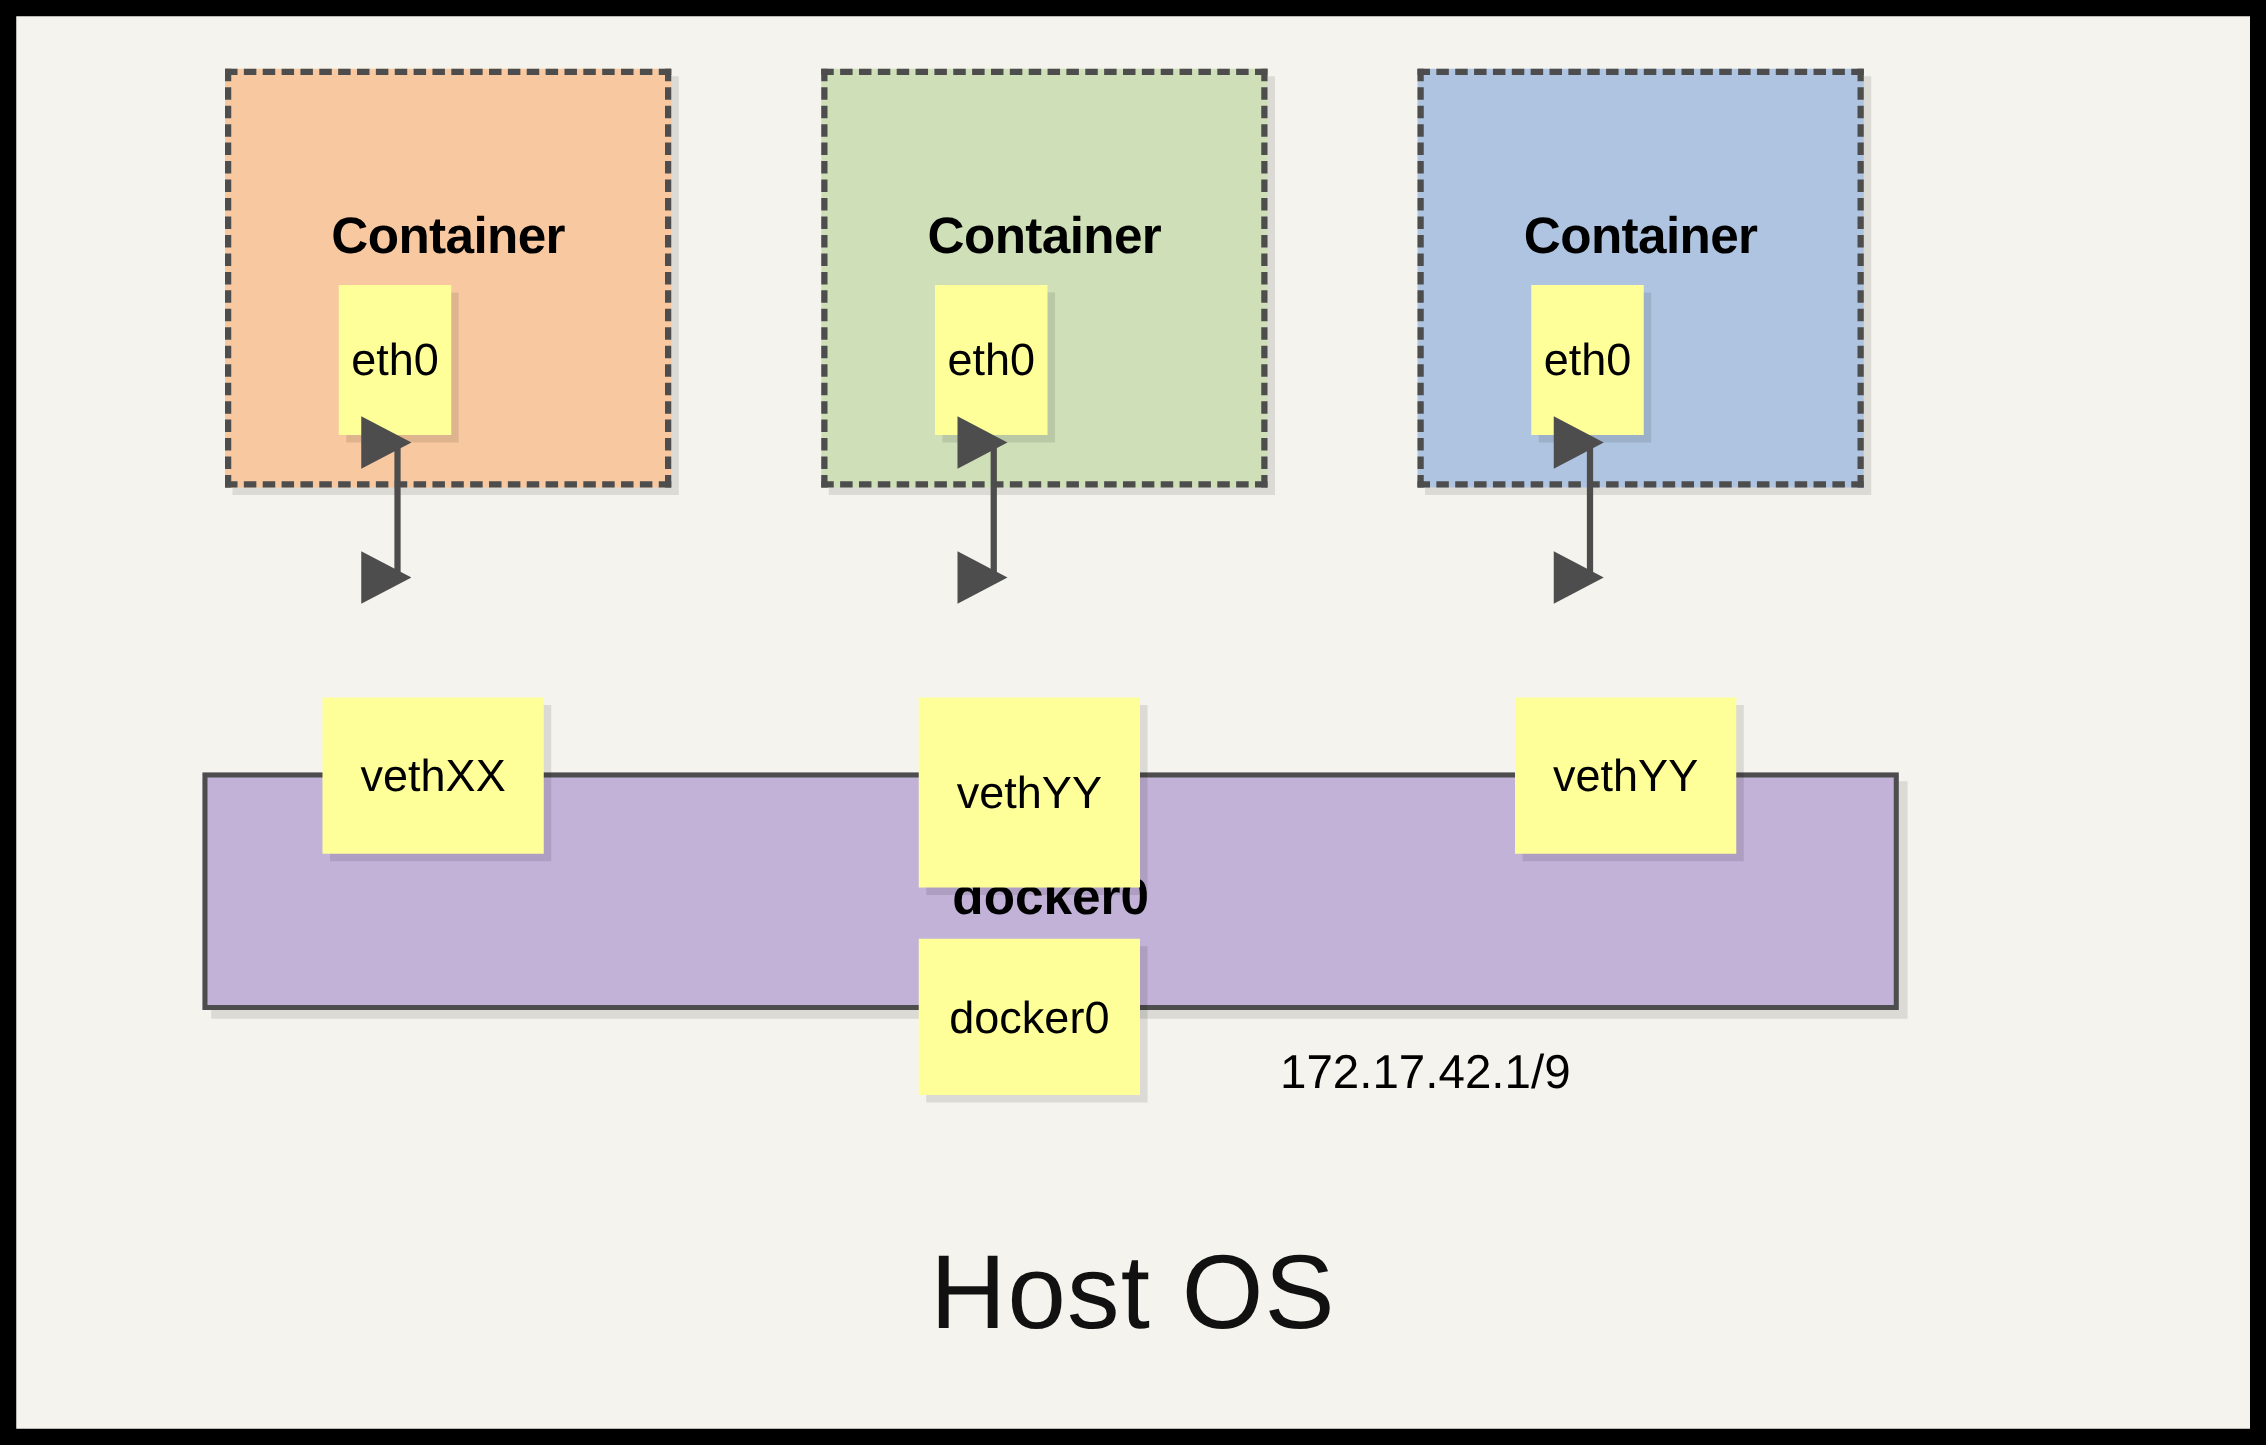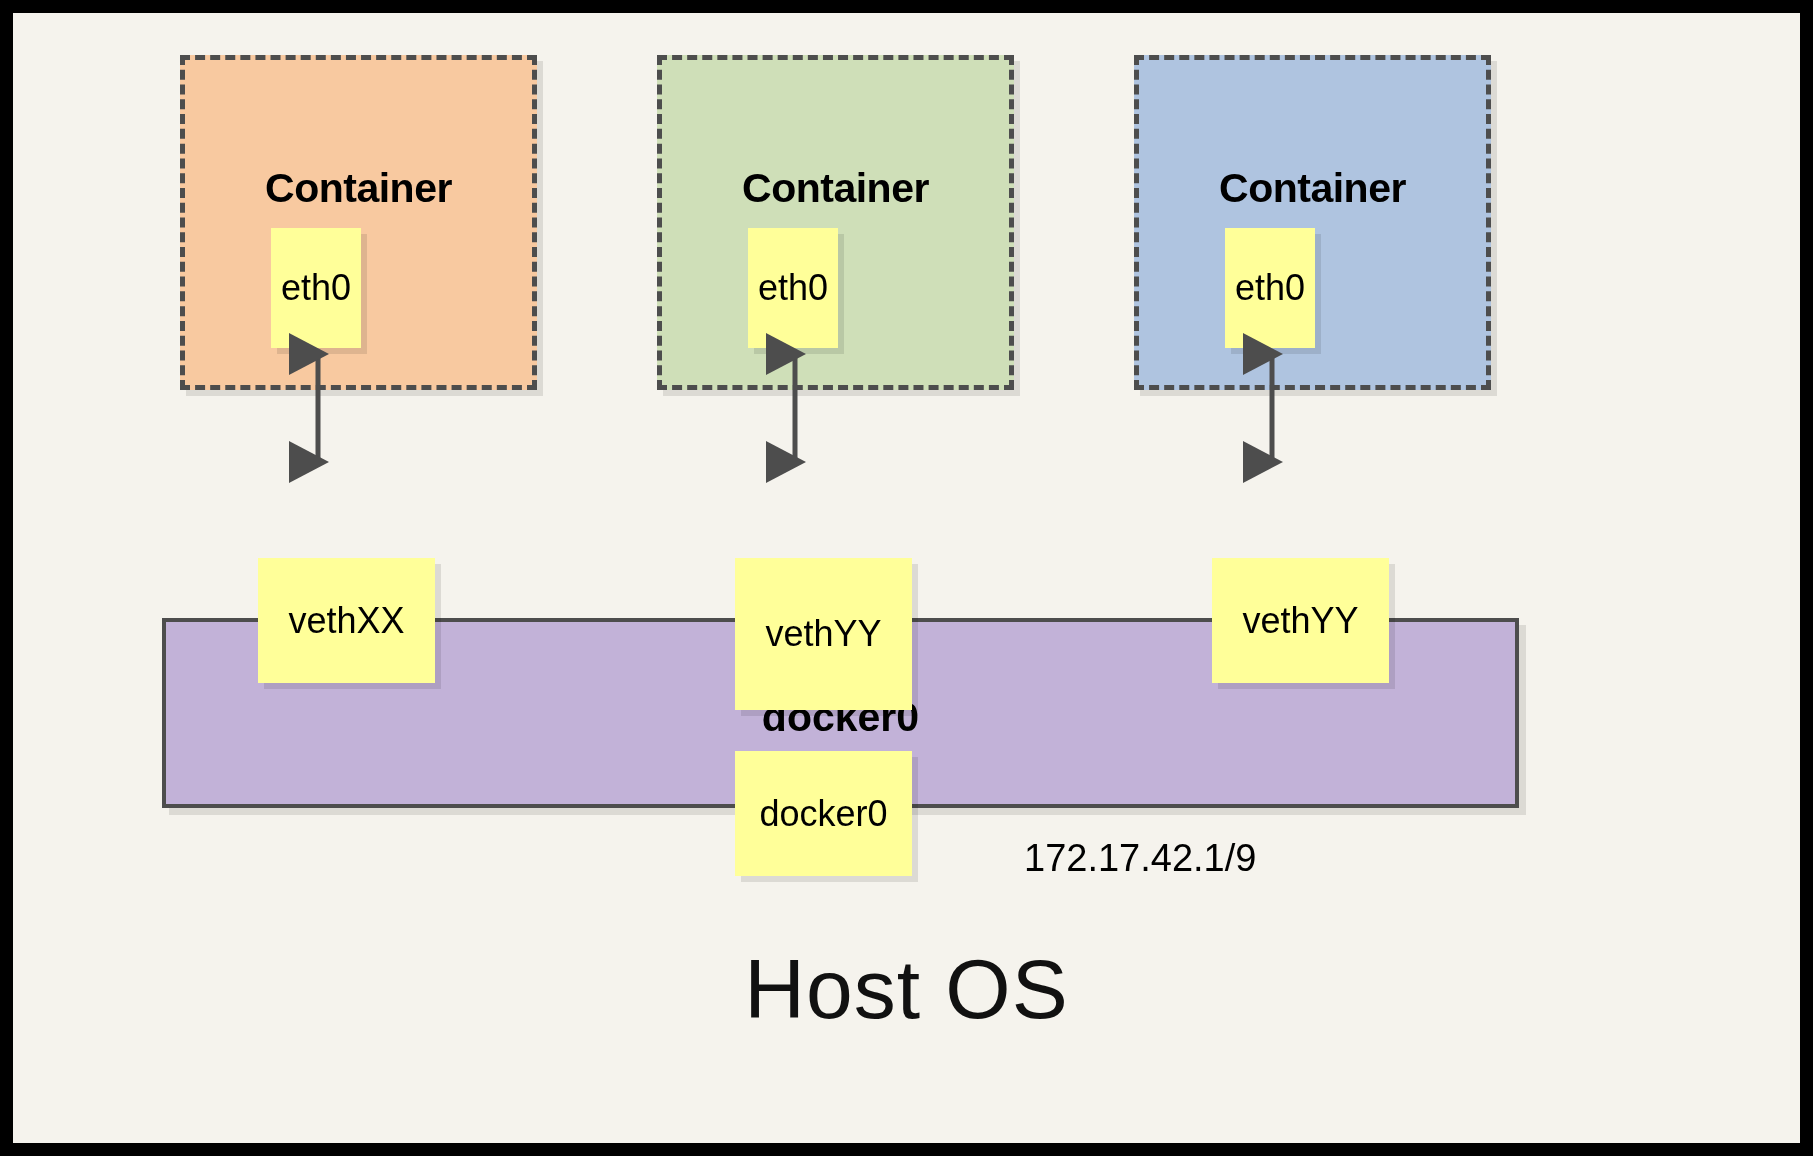--- a/index.html
+++ b/index.html
@@ -93,20 +93,21 @@
   }
   #host-os-label {
     position: absolute;
     left: 0;
     right: 0;
     text-align: center;
     font-size: 84px;
     color: #111111;
     font-weight: 300;
     letter-spacing: 1px;
+    margin-top: 44px;
   }
 
   
   .arrow-svg {
     position: absolute;
     overflow: visible;
   }
 </style>
 </head>
 <body>

